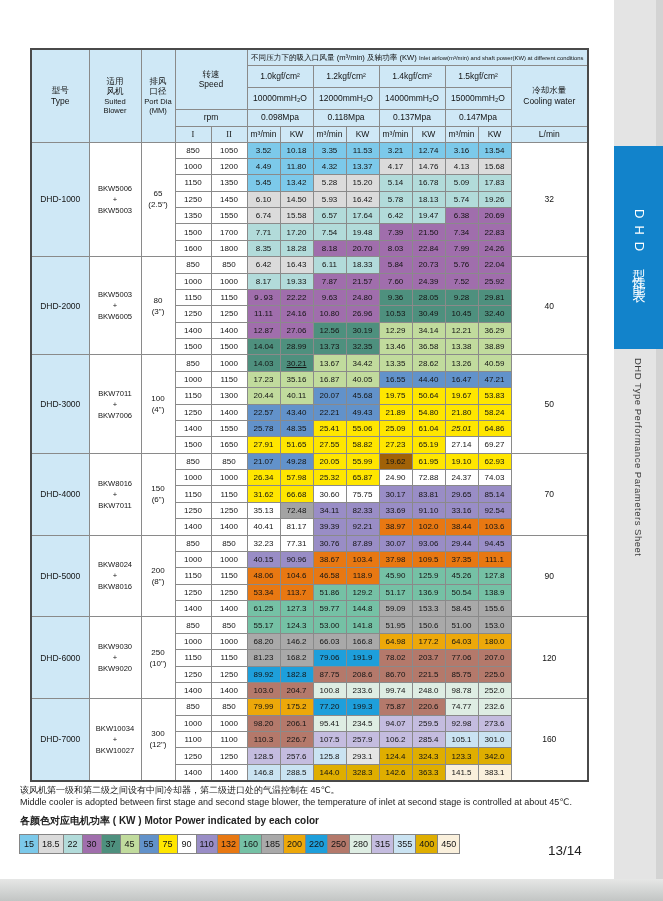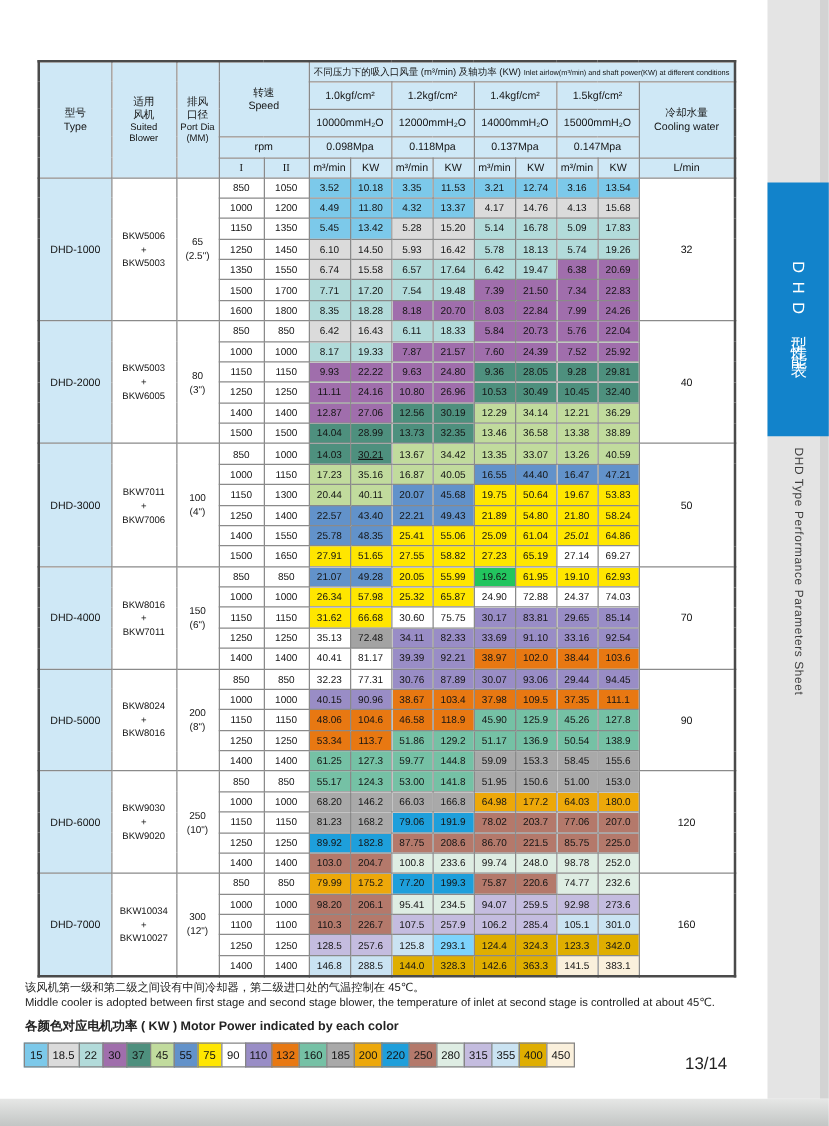--- a/index.html
+++ b/index.html
@@ -234,21 +234,21 @@
         <td class="val" style="background: rgb(160, 110, 172);">7.87</td>
         <td class="val" style="background: rgb(160, 110, 172);">21.57</td>
         <td class="val" style="background: rgb(160, 110, 172);">7.60</td>
         <td class="val" style="background: rgb(160, 110, 172);">24.39</td>
         <td class="val" style="background: rgb(160, 110, 172);">7.52</td>
         <td class="val" style="background: rgb(160, 110, 172);">25.92</td>
       </tr>
       <tr>
         <td class="speed">1150</td>
         <td class="speed">1150</td>
-        <td class="val" style="background: rgb(160, 110, 172);">9.93</td>
+        <td class="val" style="background: rgb(160, 110, 172); font-family: Liberation Mono, monospace;">9.93</td>
         <td class="val" style="background: rgb(160, 110, 172);">22.22</td>
         <td class="val" style="background: rgb(160, 110, 172);">9.63</td>
         <td class="val" style="background: rgb(160, 110, 172);">24.80</td>
         <td class="val" style="background: rgb(78, 144, 126);">9.36</td>
         <td class="val" style="background: rgb(78, 144, 126);">28.05</td>
         <td class="val" style="background: rgb(78, 144, 126);">9.28</td>
         <td class="val" style="background: rgb(78, 144, 126);">29.81</td>
       </tr>
       <tr>
         <td class="speed">1250</td>
@@ -290,21 +290,21 @@
         <td class="model" rowspan="6">DHD-3000</td>
         <td class="blower" rowspan="6">BKW7011<br>+<br>BKW7006</td>
         <td class="port" rowspan="6">100<br>(4")</td>
         <td class="speed">850</td>
         <td class="speed">1000</td>
         <td class="val" style="background: rgb(78, 144, 126);">14.03</td>
         <td class="val" style="background: rgb(78, 144, 126); text-decoration: underline;">30.21</td>
         <td class="val" style="background: rgb(193, 219, 157);">13.67</td>
         <td class="val" style="background: rgb(193, 219, 157);">34.42</td>
         <td class="val" style="background: rgb(193, 219, 157);">13.35</td>
-        <td class="val" style="background: rgb(193, 219, 157);">33.07</td>
+        <td class="val" style="background: rgb(193, 219, 157);">28.62</td>
         <td class="val" style="background: rgb(193, 219, 157);">13.26</td>
         <td class="val" style="background: rgb(193, 219, 157);">40.59</td>
         <td class="cooling" rowspan="6">50</td>
       </tr>
       <tr>
         <td class="speed">1000</td>
         <td class="speed">1150</td>
         <td class="val" style="background: rgb(193, 219, 157);">17.23</td>
         <td class="val" style="background: rgb(193, 219, 157);">35.16</td>
         <td class="val" style="background: rgb(193, 219, 157);">16.87</td>
@@ -365,21 +365,21 @@
       <tr class="group-start">
         <td class="model" rowspan="5">DHD-4000</td>
         <td class="blower" rowspan="5">BKW8016<br>+<br>BKW7011</td>
         <td class="port" rowspan="5">150<br>(6")</td>
         <td class="speed">850</td>
         <td class="speed">850</td>
         <td class="val" style="background: rgb(98, 146, 202);">21.07</td>
         <td class="val" style="background: rgb(98, 146, 202);">49.28</td>
         <td class="val" style="background: rgb(255, 230, 0);">20.05</td>
         <td class="val" style="background: rgb(255, 230, 0);">55.99</td>
-        <td class="val" style="background: #22c55e;">19.62</td>
+        <td class="val" style="background: #a16207;">19.62</td>
         <td class="val" style="background: rgb(255, 230, 0);">61.95</td>
         <td class="val" style="background: rgb(255, 230, 0);">19.10</td>
         <td class="val" style="background: rgb(255, 230, 0);">62.93</td>
         <td class="cooling" rowspan="5">70</td>
       </tr>
       <tr>
         <td class="speed">1000</td>
         <td class="speed">1000</td>
         <td class="val" style="background: rgb(255, 230, 0);">26.34</td>
         <td class="val" style="background: rgb(255, 230, 0);">57.98</td>
@@ -593,21 +593,21 @@
         <td class="val" style="background: rgb(196, 188, 223);">285.4</td>
         <td class="val" style="background: rgb(202, 227, 242);">105.1</td>
         <td class="val" style="background: rgb(202, 227, 242);">301.0</td>
       </tr>
       <tr>
         <td class="speed">1250</td>
         <td class="speed">1250</td>
         <td class="val" style="background: rgb(196, 188, 223);">128.5</td>
         <td class="val" style="background: rgb(196, 188, 223);">257.6</td>
         <td class="val" style="background: rgb(202, 227, 242);">125.8</td>
-        <td class="val" style="background: #7dd3fc; margin-left: 36px;">293.1</td>
+        <td class="val" style="background: #e5e5e5; margin-left: 36px;">293.1</td>
         <td class="val" style="background: rgb(223, 174, 0);">124.4</td>
         <td class="val" style="background: rgb(223, 174, 0);">324.3</td>
         <td class="val" style="background: rgb(223, 174, 0);">123.3</td>
         <td class="val" style="background: rgb(223, 174, 0);">342.0</td>
       </tr>
       <tr>
         <td class="speed">1400</td>
         <td class="speed">1400</td>
         <td class="val" style="background: rgb(202, 227, 242);">146.8</td>
         <td class="val" style="background: rgb(202, 227, 242);">288.5</td>

